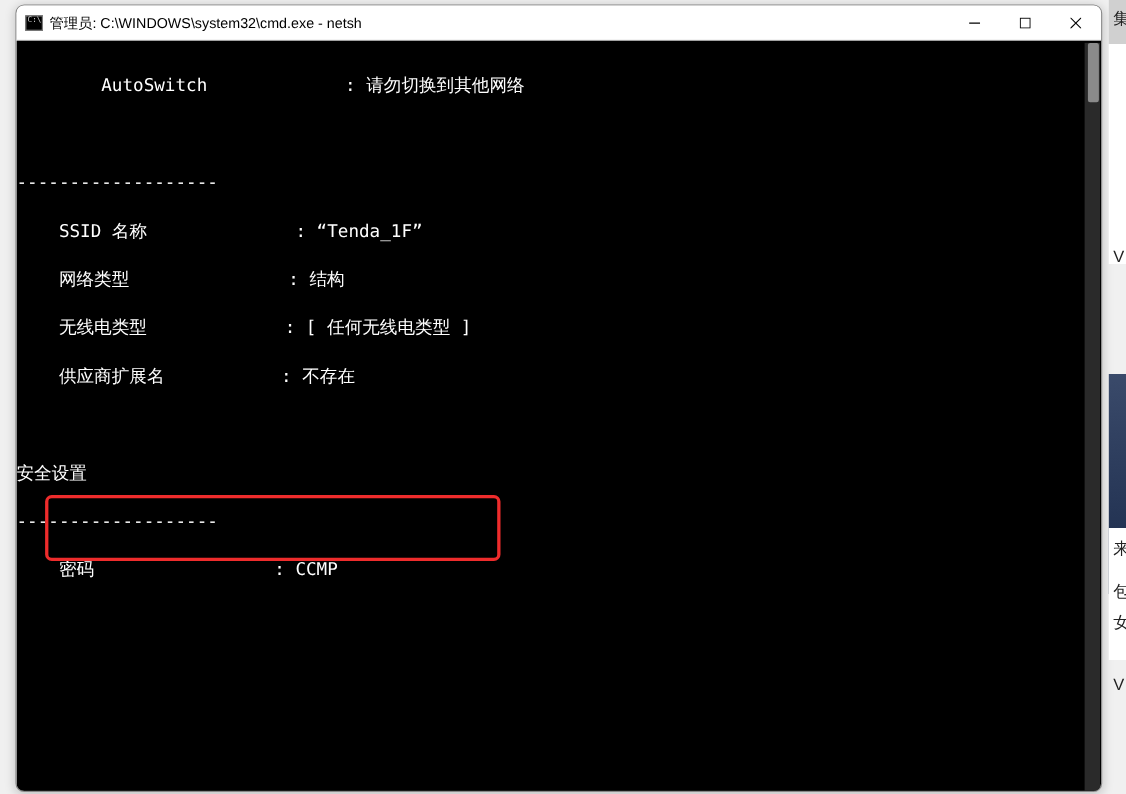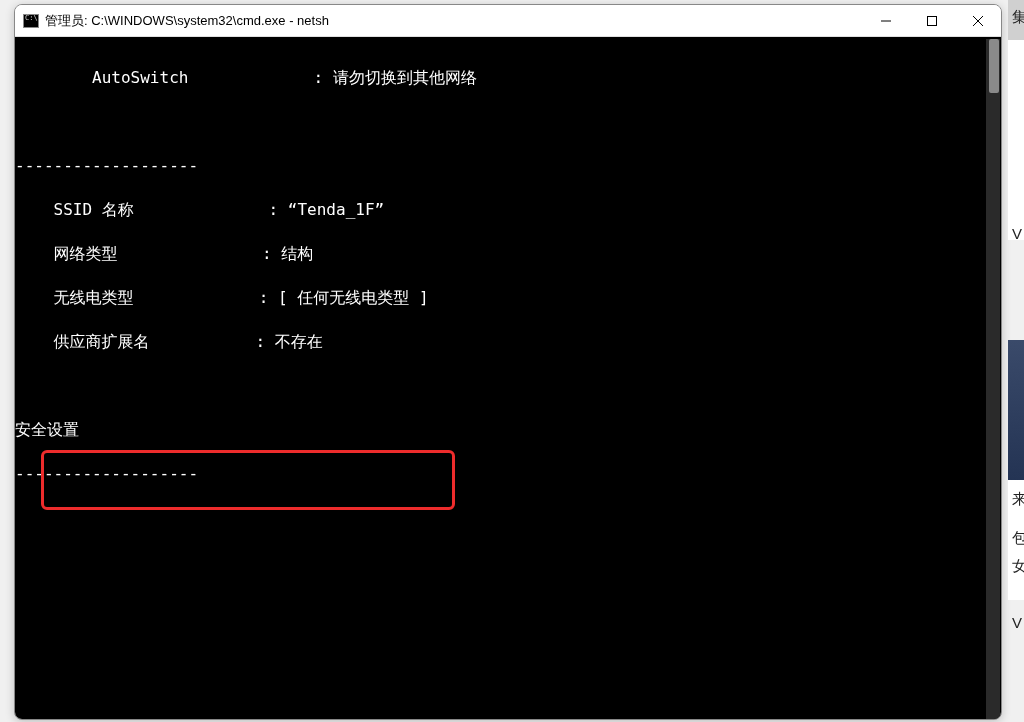--- a/index.html
+++ b/index.html
@@ -164,20 +164,21 @@
 <div class="line">        <span>AutoSwitch</span>             : <span>请勿切换到其他网络</span></div>
 <div class="line"> </div>
 <div class="line"><span>-------------------</span></div>
 <div class="line">    <span>SSID 名称</span>              : <span>“Tenda_1F”</span></div>
 <div class="line">    <span>网络类型</span>               : <span>结构</span></div>
 <div class="line">    <span>无线电类型</span>             : <span>[ 任何无线电类型 ]</span></div>
 <div class="line">    <span>供应商扩展名</span>           : <span>不存在</span></div>
 <div class="line"> </div>
 <div class="line"><span>安全设置</span></div>
 <div class="line"><span>-------------------</span></div>
+<div class="line">    <span>密码</span>                 : <span>CCMP</span></div>
 
 
 
 
 
 
 
 
 
 

